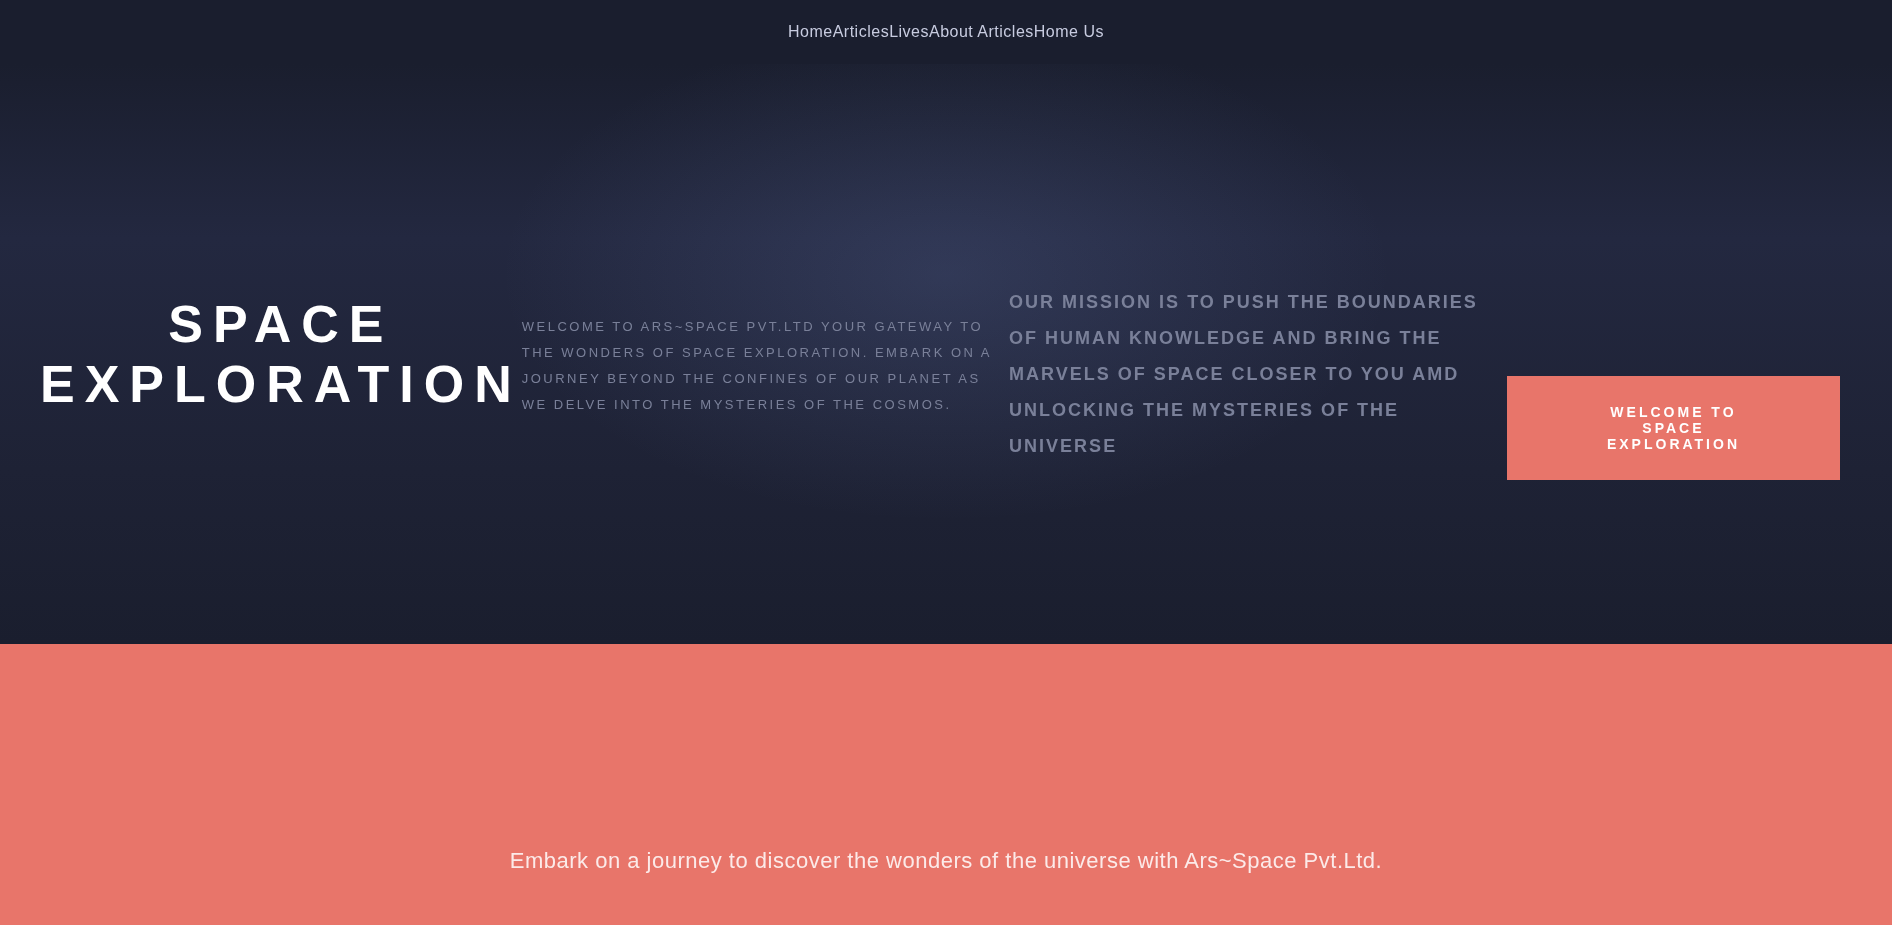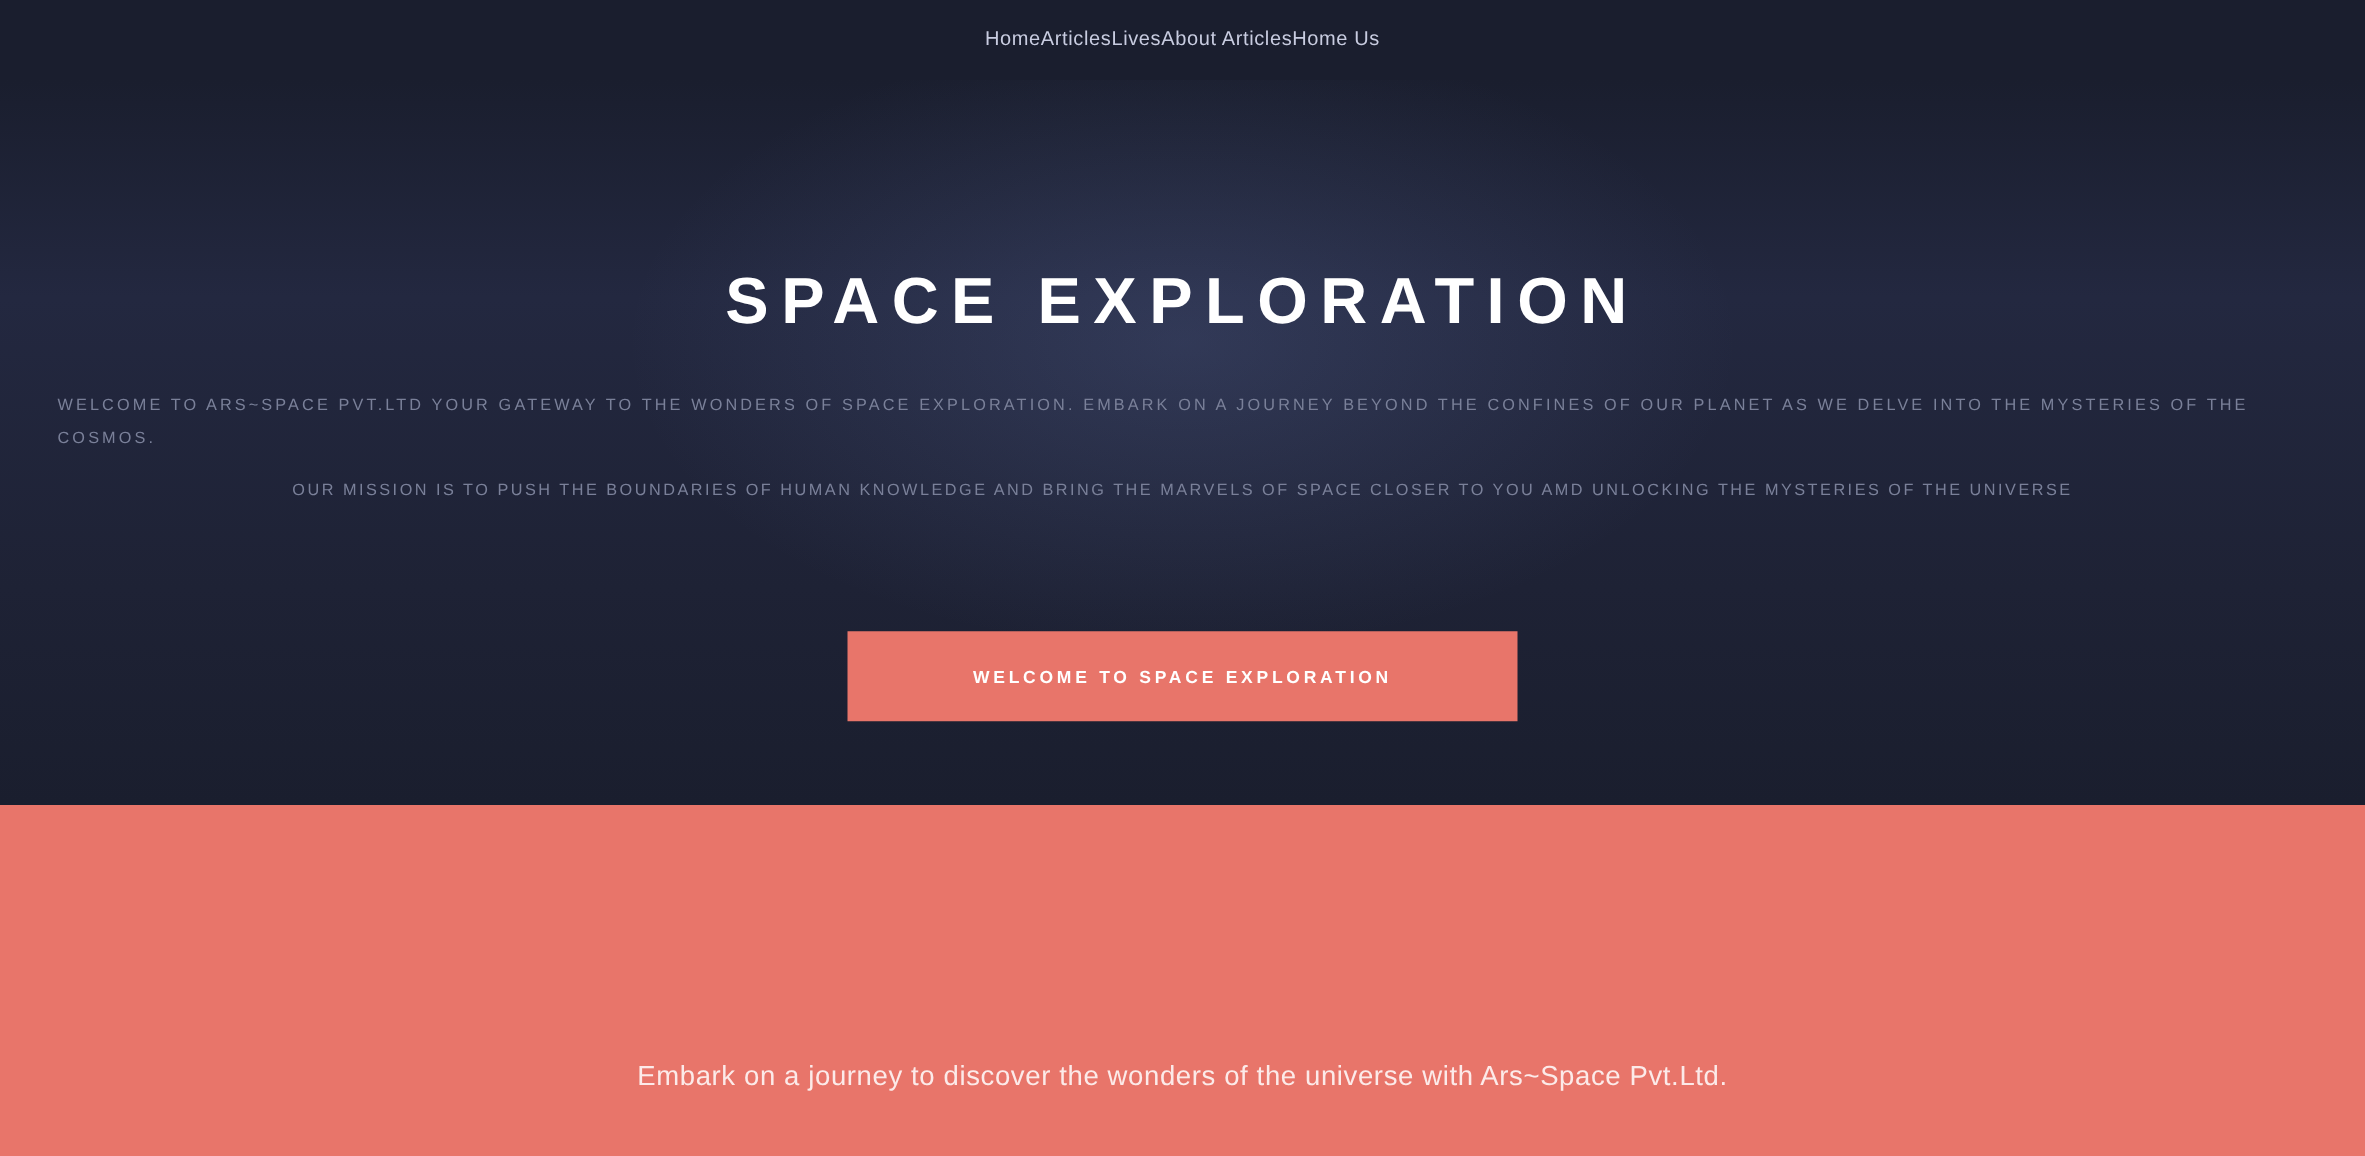--- a/index.html
+++ b/index.html
@@ -35,24 +35,23 @@
       font-weight: 400;
       letter-spacing: 0.5px;
       cursor: pointer;
     }
 
     
     .hero {
       position: relative;
       background: linear-gradient(180deg, #1a1e2e 0%, #232840 30%, #1e2235 70%, #1a1e2e 100%);
       display: flex;
-      flex-direction: column;
       align-items: center;
       justify-content: center;
-      padding: 120px 40px 80px 40px;
+      padding: 120px 52px 80px 40px;
       min-height: 580px;
       overflow: hidden;
     }
 
     
     .hero::before {
       content: '';
       position: absolute;
       top: -40px;
       left: 50%;
@@ -82,26 +81,26 @@
       text-transform: uppercase;
       color: #7a8099;
       line-height: 2;
       max-width: 1800px;
       margin-bottom: 16px;
       position: relative;
       z-index: 1;
     }
 
     .hero-mission {
-      font-size: 13px;
-      font-weight: 400;
+      font-size: 18px;
+      font-weight: 700;
       letter-spacing: 2px;
       text-transform: uppercase;
       color: #7a8099;
-      text-align: right;
+      text-align: left;
       line-height: 2;
       max-width: 1800px;
       position: relative;
       z-index: 1;
     }
 
     
     .welcome-banner-wrapper {
       display: flex;
       justify-content: center;
@@ -115,21 +114,21 @@
       color: #ffffff;
       font-size: 14px;
       font-weight: 700;
       letter-spacing: 3px;
       text-transform: uppercase;
       padding: 28px 100px;
       text-align: center;
       display: inline-block;
       cursor: pointer;
       position: relative;
-      top: 40px;
+      top: 24px;
       z-index: 10;
     }
 
     
     .salmon-section {
       background-color: #e8756a;
       min-height: 310px;
       display: flex;
       flex-direction: column;
       align-items: center;

